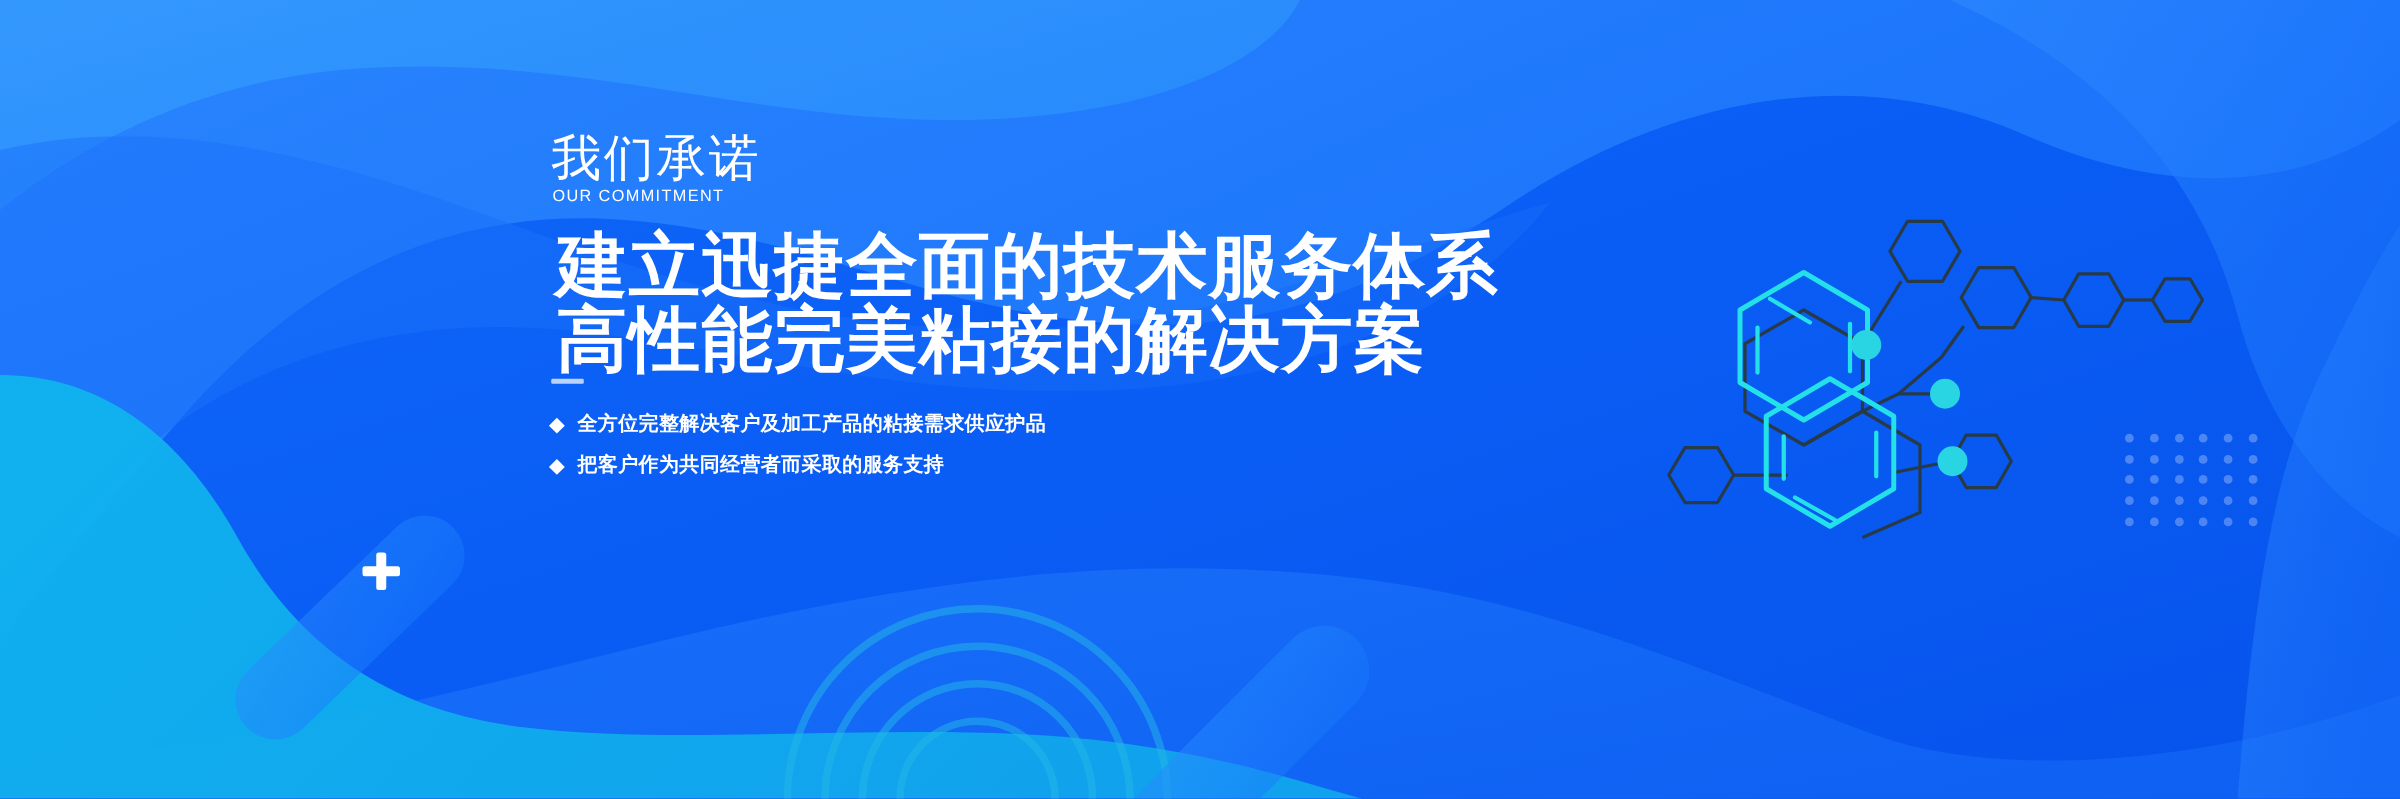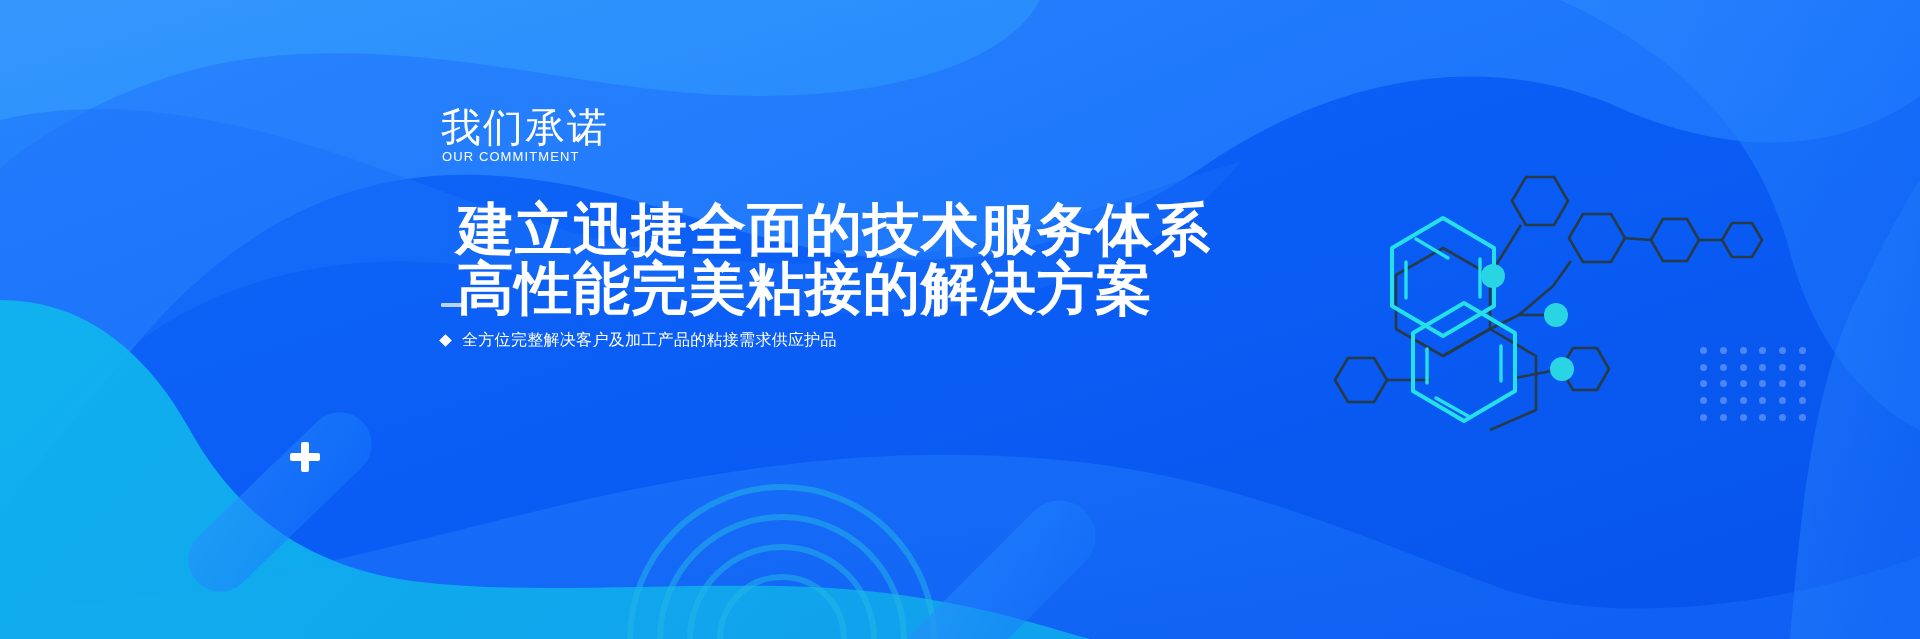--- a/index.html
+++ b/index.html
@@ -100,23 +100,22 @@
     font-size:13px;
     line-height:16px;
     letter-spacing:1.1px;
     color:#ffffff;
     font-weight:400;
     white-space:nowrap;
   }
 
   .headline {
     position:absolute;
-    left:16px; top:184px;
+    left:4px; top:184px;
     width:680px;
-    margin-top:16px;
   }
   .headline-line {
     display:block;
     font-size:57px;
     line-height:59px;
     font-weight:700;
     color:#ffffff;
     letter-spacing:1px;
     white-space:nowrap;
   }
@@ -150,21 +149,21 @@
     background:#ffffff;
     transform:rotate(45deg);
     margin-right:12px;
     flex:0 0 auto;
   }
   .bullet-text {
     font-size:16px;
     line-height:22px;
     color:#ffffff;
     letter-spacing:0.3px;
-    font-weight:400;
+    font-weight:700;
   }
 </style>
 </head>
 <body>
 
 <div class="banner">
 
   <div class="bg-layer">
     <svg viewBox="0 0 1920 639" preserveAspectRatio="none" xmlns="http://www.w3.org/2000/svg">
       <defs>
@@ -337,16 +336,20 @@
     <div class="headline">
       <span class="headline-line">建立迅捷全面的技术服务体系</span>
       <span class="headline-line">高性能完美粘接的解决方案</span>
     </div>
 
     <ul class="bullets">
       <li class="bullet">
         <span class="bullet-diamond"></span>
         <span class="bullet-text">全方位完整解决客户及加工产品的粘接需求供应护品</span>
       </li>
+      <li class="bullet">
+        <span class="bullet-diamond"></span>
+        <span class="bullet-text">把客户作为共同经营者而采取的服务支持</span>
+      </li>
     </ul>
 
   </div>
 </div>
 
 </body></html>

